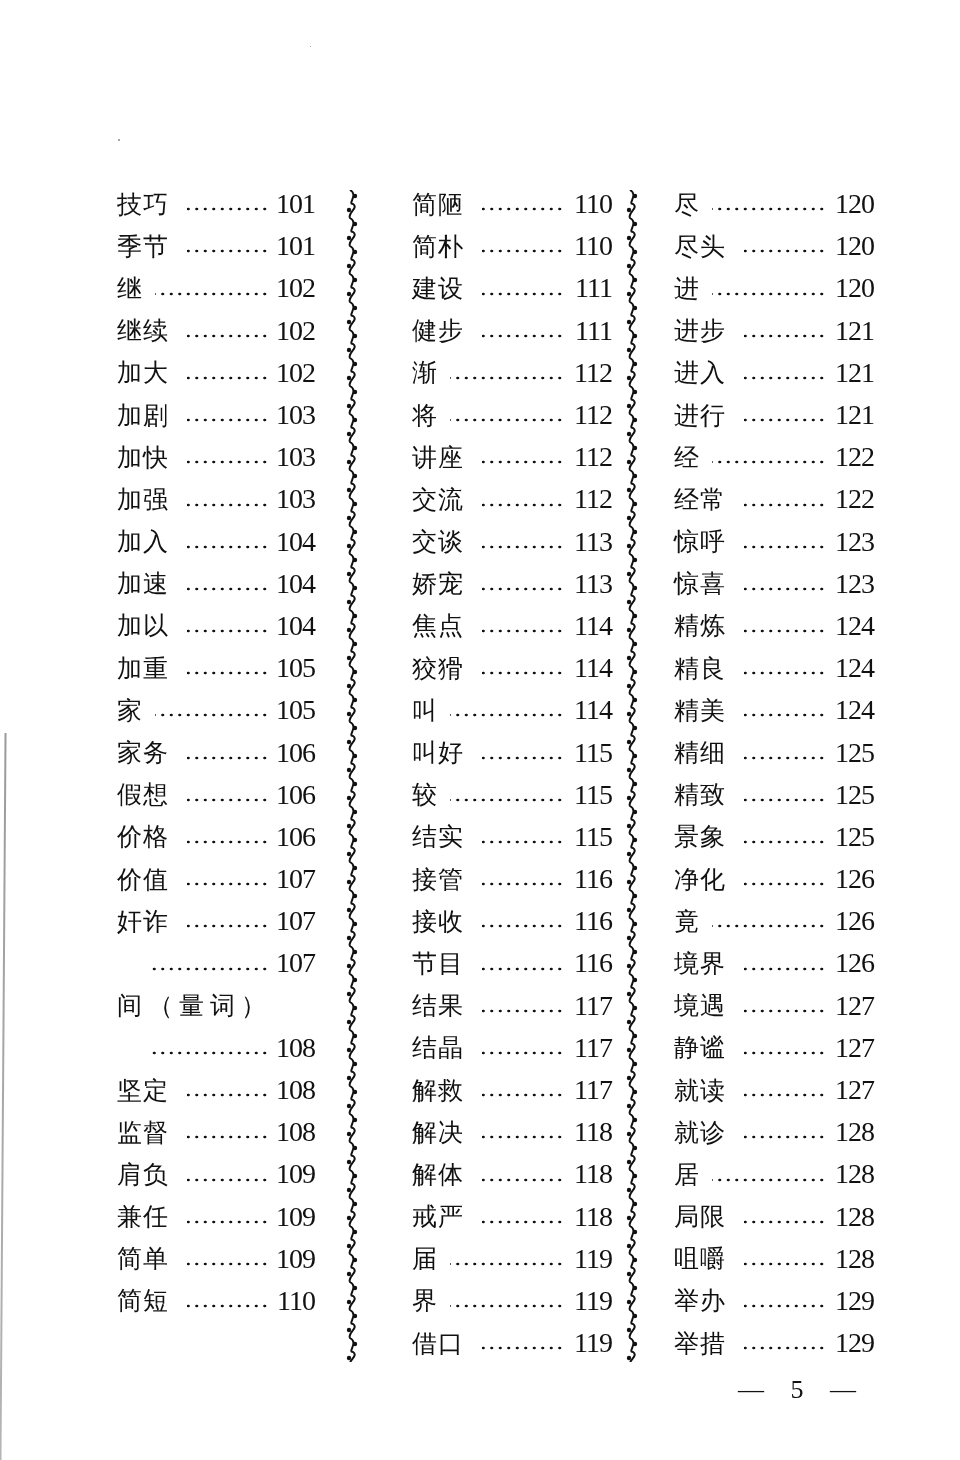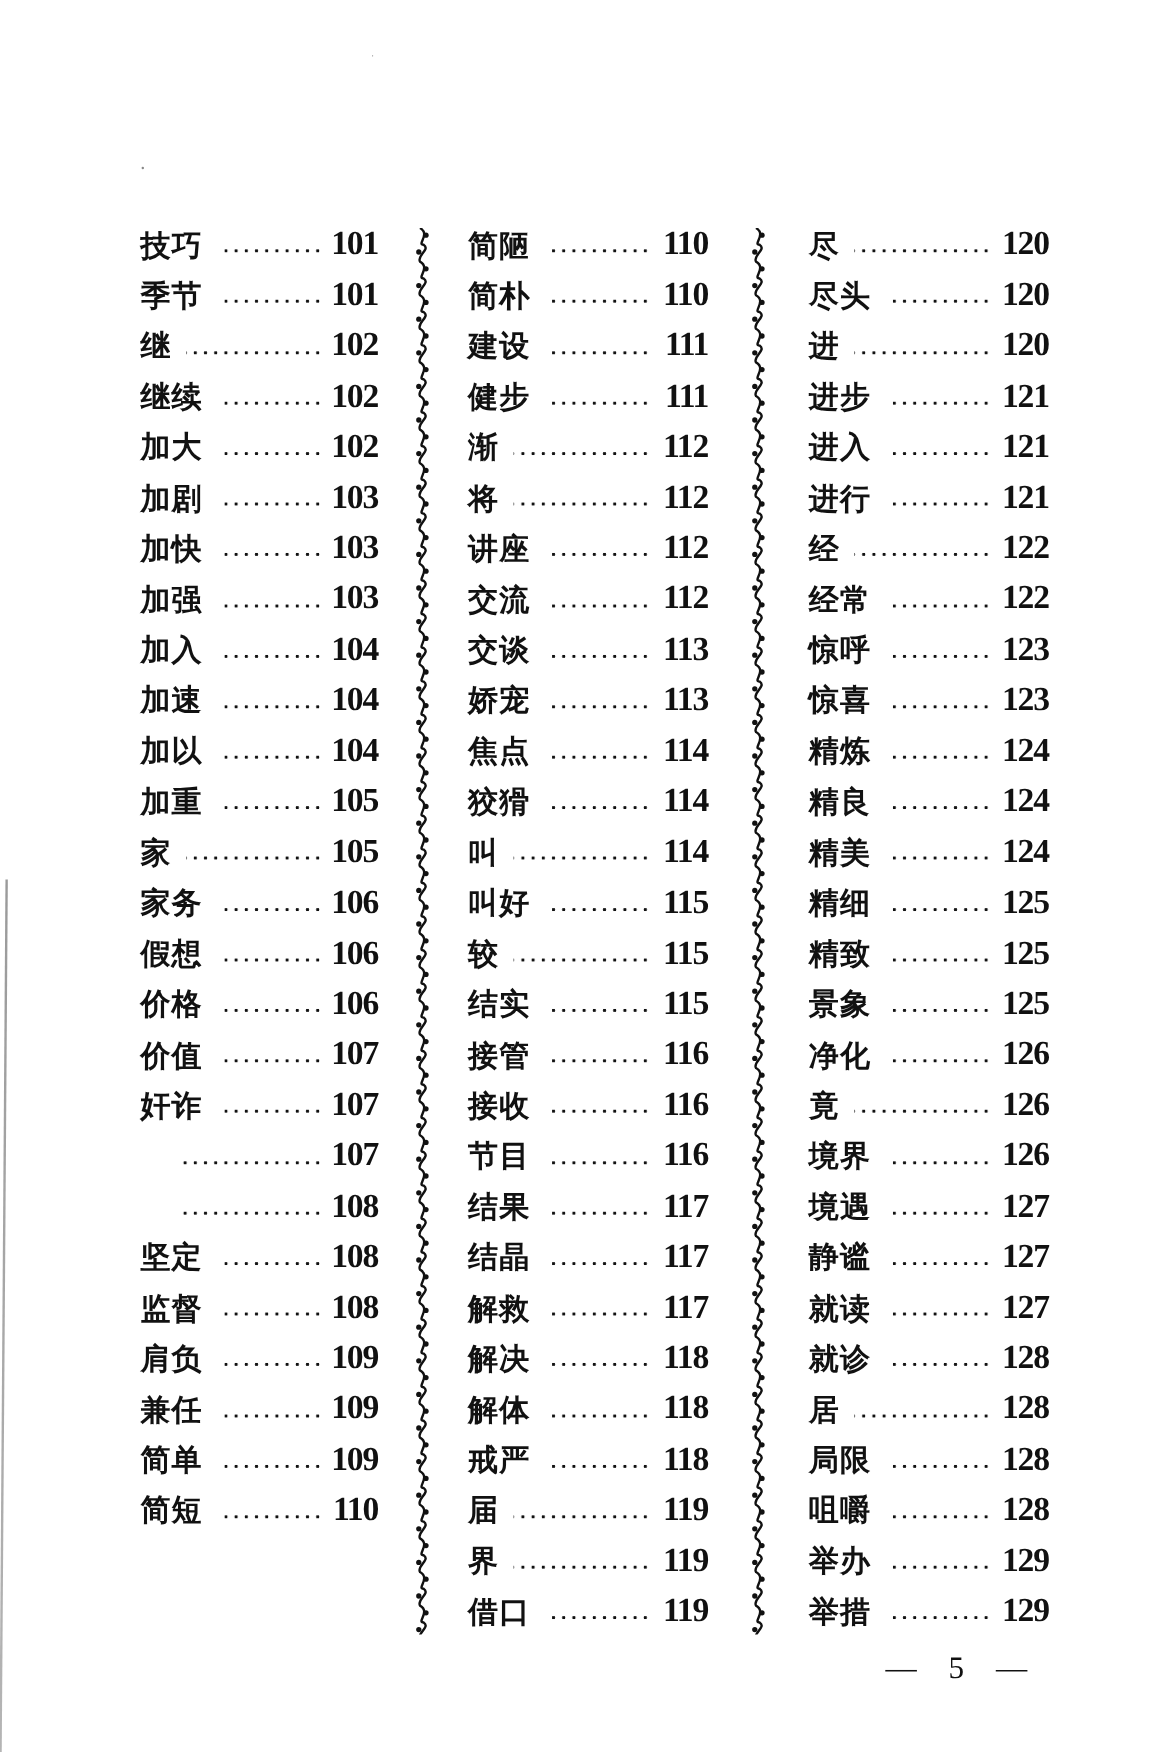--- a/index.html
+++ b/index.html
@@ -1,23 +1,23 @@
 <!DOCTYPE html>
 <html><head>
 <meta charset="utf-8">
 <style>
   html, body { margin: 0; padding: 0; background: #ffffff; }
   body { width: 960px; height: 1460px; position: relative; overflow: hidden;
          font-family: "DejaVu Serif", "Liberation Serif", serif; color: #111; }
   .speck { position: absolute; width: 2px; height: 2px; background: #888; border-radius: 1px; }
   .edge-line { position: absolute; left: 2px; top: 733px; width: 2px; height: 727px;
                background: linear-gradient(#9a9a9a, #b5b5b5); transform: skewX(-0.4deg); }
-  .column { position: absolute; top: 183px; width: 200px; font-weight: bold; }
+  .column { position: absolute; top: 183px; width: 200px; }
   .col-1 { left: 117px; }
-  .col-2 { left: 390px; }
+  .col-2 { left: 412px; }
   .col-3 { left: 674px; }
   .entry { position: relative; height: 42.2px; display: flex; align-items: center;
            font-size: 26px; line-height: 1; white-space: nowrap; }
   .entry .term { font-family: "DejaVu Sans", "Liberation Sans", sans-serif; font-size: 25px; letter-spacing: 1px; }
   .entry .dots { position: absolute; left: 0; right: 48px; bottom: 14px; height: 4px;
                  background-image: radial-gradient(circle, #111 1.3px, transparent 1.6px);
                  background-size: 8.5px 4px; background-repeat: repeat-x; background-position: right; }
   .entry .dots.two { left: 70px; }
   .entry .dots.one { left: 38px; }
   .entry .dots.indent { left: 32px; }
@@ -126,20 +126,23 @@
         <span class="page">107</span>
       </div>
       <div class="entry">
         <span class="term">奸诈</span>
         <span class="dots two"></span>
         <span class="page">107</span>
       </div>
       <div class="entry">
         <span class="dots indent"></span>
         <span class="page">107</span>
+      </div>
+      <div class="entry">
+        <span class="term sub">间（量词）</span>
       </div>
       <div class="entry">
         <span class="dots indent"></span>
         <span class="page">108</span>
       </div>
       <div class="entry">
         <span class="term">坚定</span>
         <span class="dots two"></span>
         <span class="page">108</span>
       </div>

